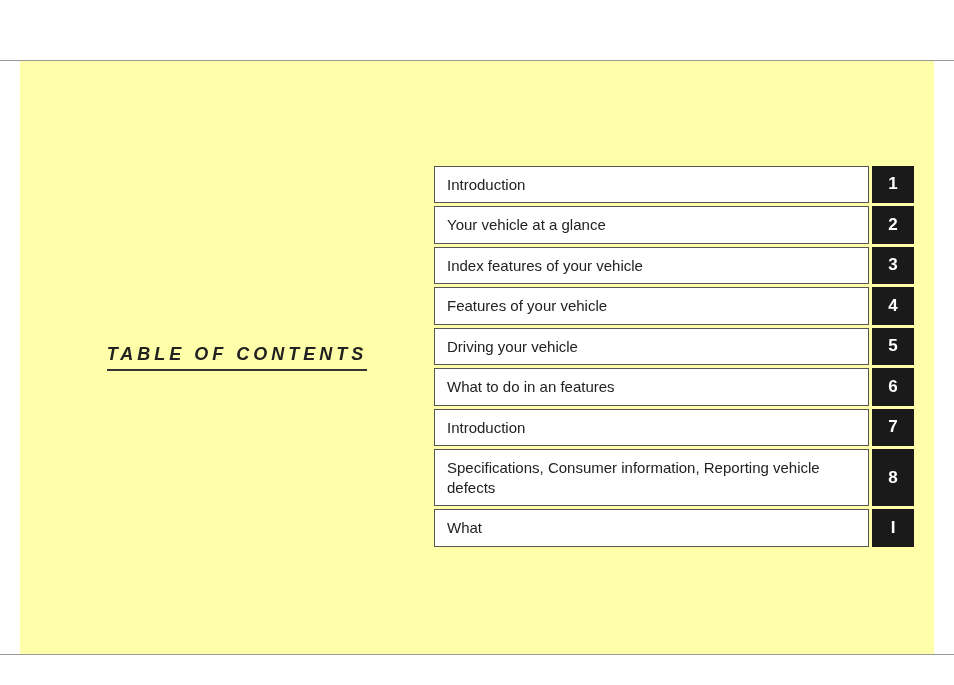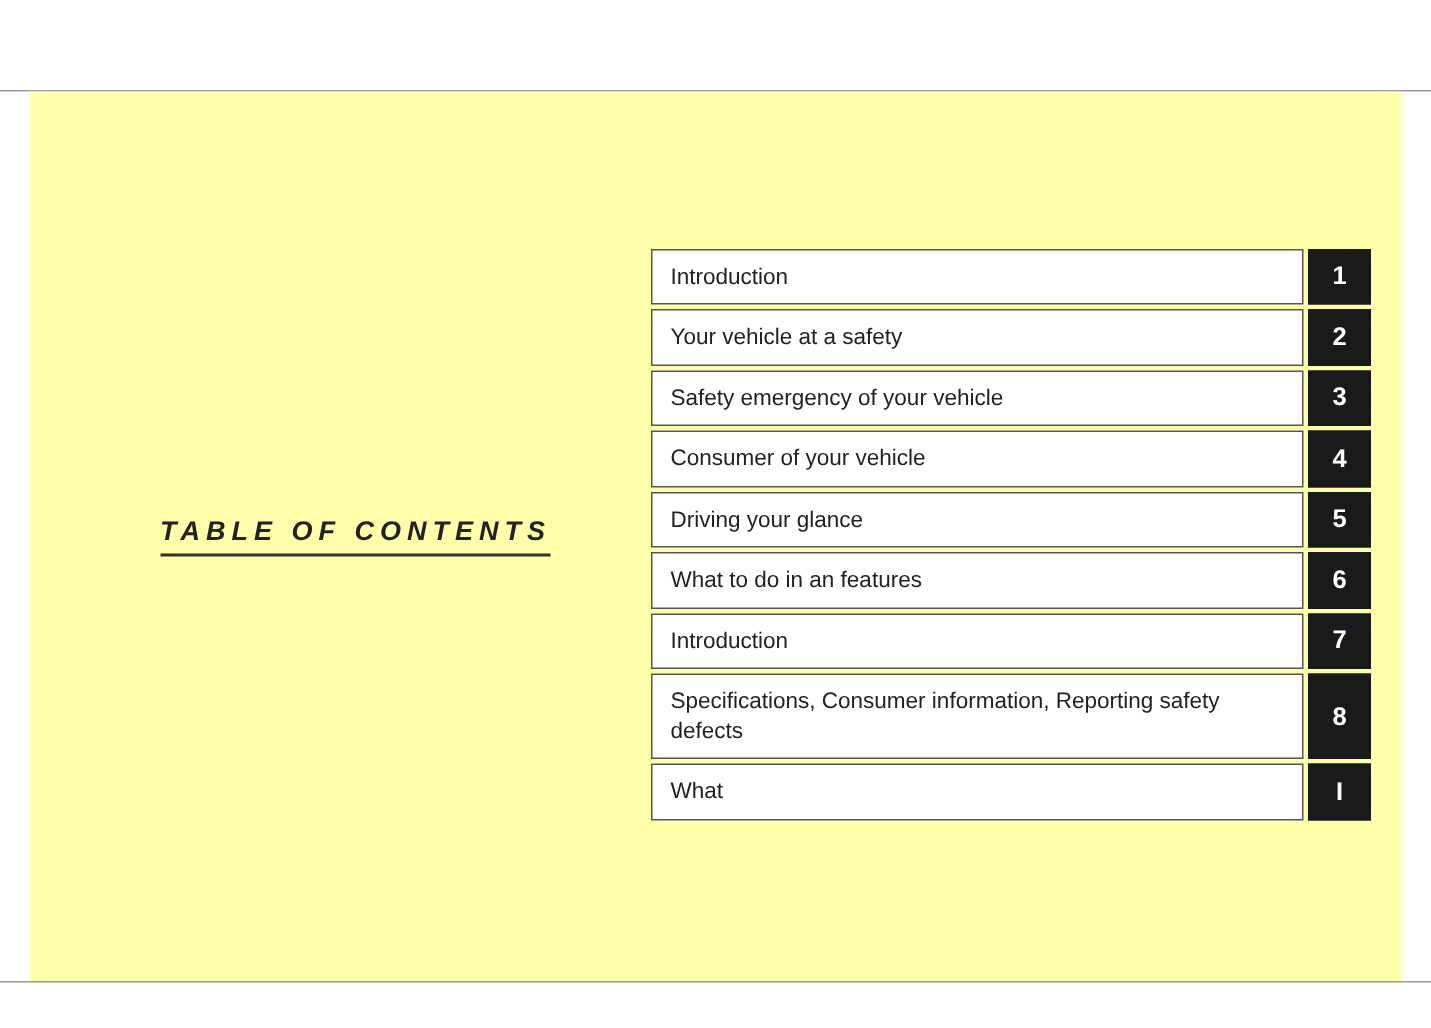--- a/index.html
+++ b/index.html
@@ -124,45 +124,45 @@
       <div class="toc-title">TABLE OF CONTENTS</div>
     </div>
 
     <div class="right-section">
 
     <div class="toc-row">
           <div class="toc-label">Introduction</div>
           <div class="toc-number">1</div>
         </div>
         <div class="toc-row">
-          <div class="toc-label">Your vehicle at a safety</div>
+          <div class="toc-label">Your vehicle at a glance</div>
           <div class="toc-number">2</div>
         </div>
         <div class="toc-row">
-          <div class="toc-label">Safety emergency of your vehicle</div>
+          <div class="toc-label">Index features of your vehicle</div>
           <div class="toc-number">3</div>
         </div>
         <div class="toc-row">
-          <div class="toc-label">Consumer of your vehicle</div>
+          <div class="toc-label">Features of your vehicle</div>
           <div class="toc-number">4</div>
         </div>
         <div class="toc-row">
-          <div class="toc-label">Driving your glance</div>
+          <div class="toc-label">Driving your vehicle</div>
           <div class="toc-number">5</div>
         </div>
         <div class="toc-row">
           <div class="toc-label">What to do in an features</div>
           <div class="toc-number">6</div>
         </div>
         <div class="toc-row">
           <div class="toc-label">Introduction</div>
           <div class="toc-number">7</div>
         </div>
         <div class="toc-row">
-          <div class="toc-label">Specifications, Consumer information, Reporting safety defects</div>
+          <div class="toc-label">Specifications, Consumer information, Reporting vehicle defects</div>
           <div class="toc-number">8</div>
         </div>
         <div class="toc-row">
           <div class="toc-label">What</div>
           <div class="toc-number">I</div>
         </div>
       </div>
   </div>
 
   <hr class="bottom-rule">

